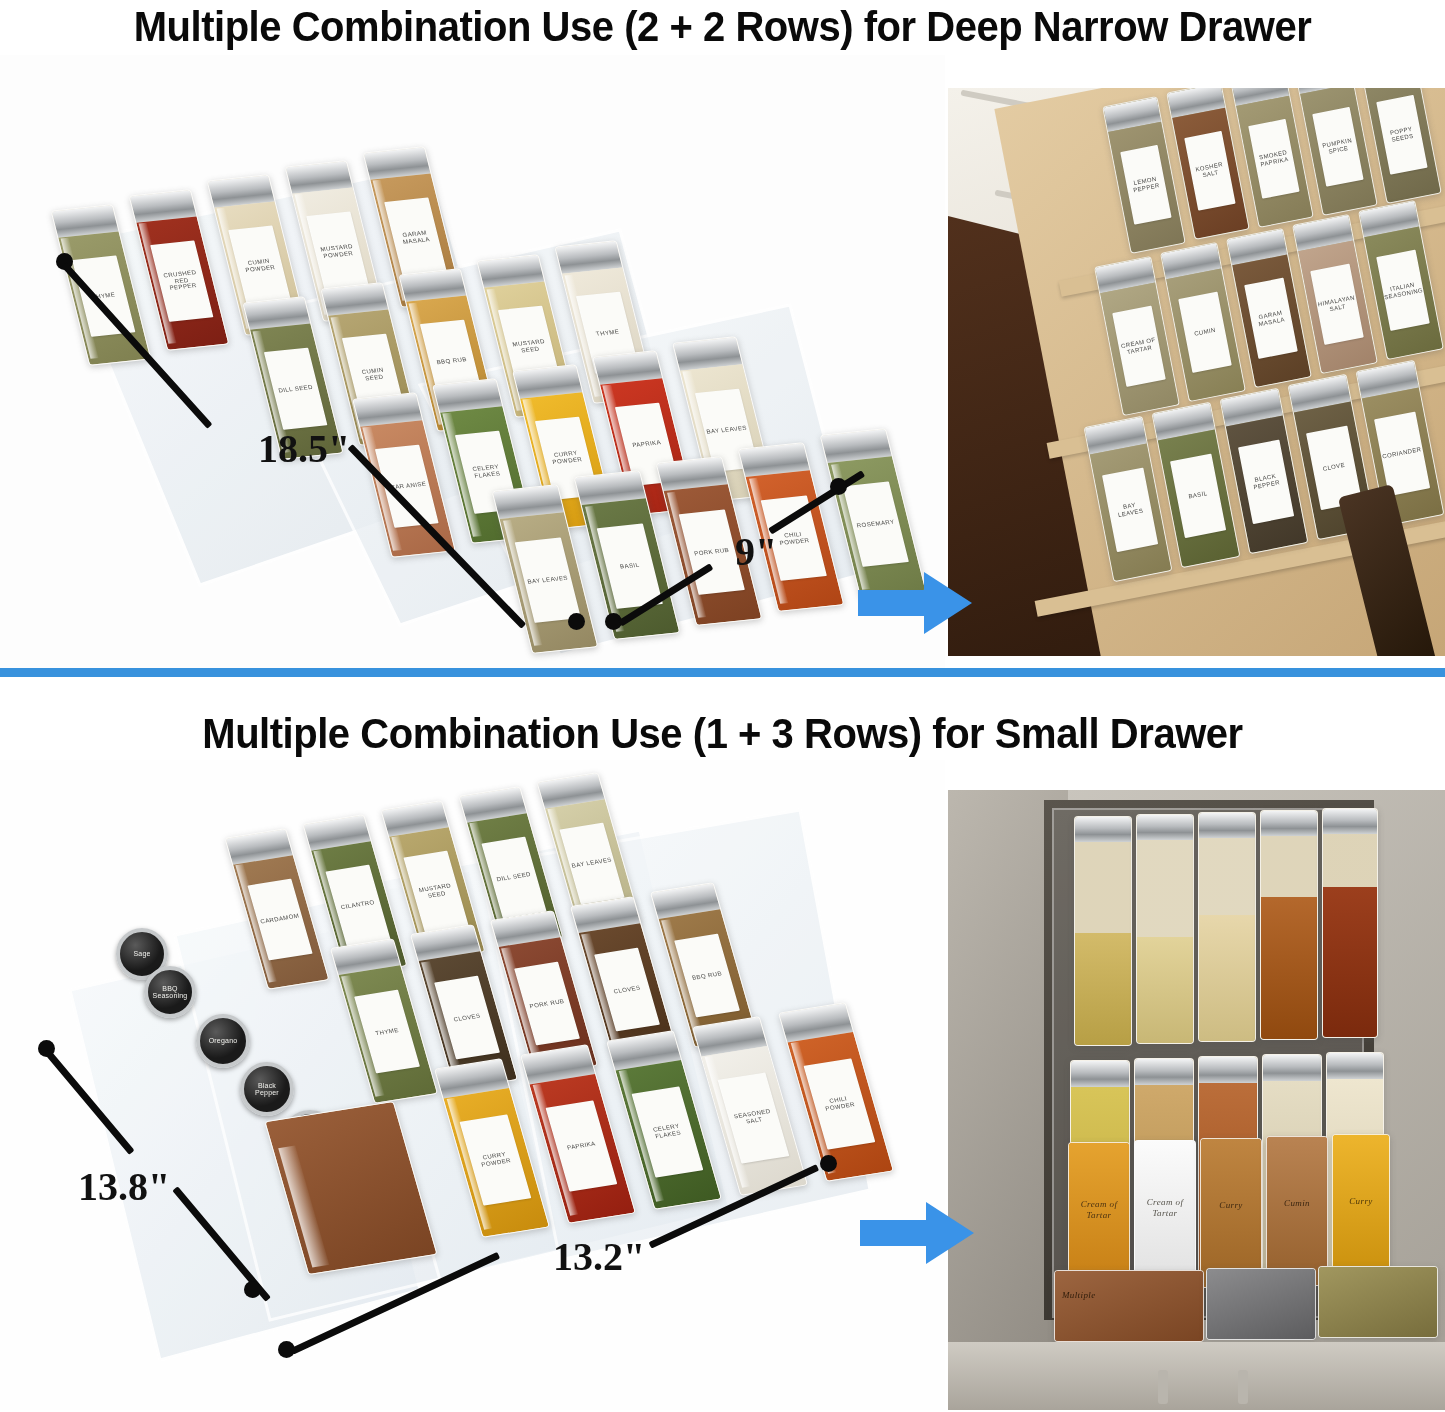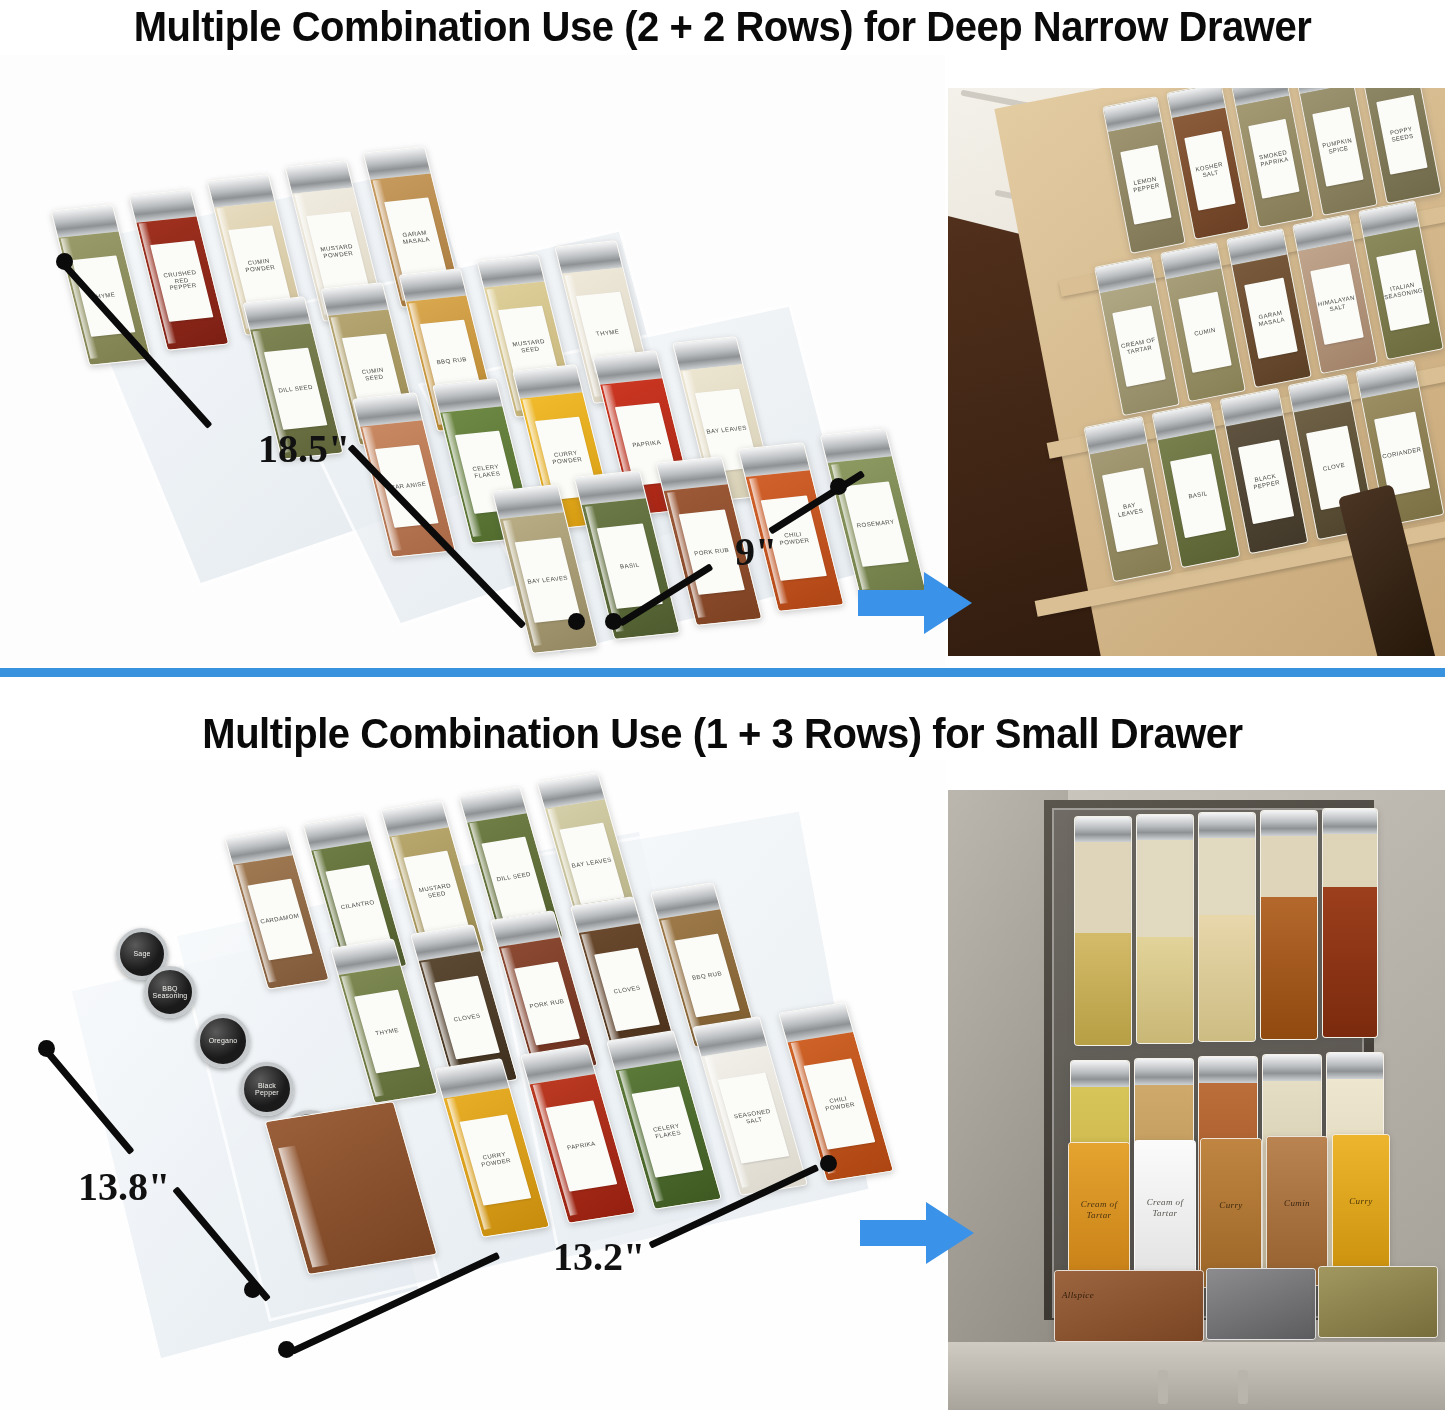--- a/index.html
+++ b/index.html
@@ -572,21 +572,21 @@
       <div class="body" style="top:0;height:100%;background:linear-gradient(180deg,#b98352,#95602d);"></div>
       <div class="lbl" style="left:8%;top:34%;width:84%;height:22%;background:transparent;box-shadow:none;color:#3a2510;font-family:'Liberation Serif',serif;font-style:italic;font-size:9px;">Cumin</div>
     </div>
     <div class="jar" style="left:384px;top:344px;width:58px;height:150px;background:#dca523;">
       <div class="body" style="top:0;height:100%;background:linear-gradient(180deg,#edb52d,#c98f0c);"></div>
       <div class="lbl" style="left:8%;top:34%;width:84%;height:22%;background:transparent;box-shadow:none;color:#4a3408;font-family:'Liberation Serif',serif;font-style:italic;font-size:9px;">Curry</div>
     </div>
 
     <div class="jar" style="left:106px;top:480px;width:150px;height:72px;background:#8a5a38;">
       <div class="body" style="top:0;height:100%;background:linear-gradient(160deg,#9c6540,#7a4523);"></div>
-      <div class="lbl" style="left:4%;top:20%;width:40%;height:30%;background:transparent;box-shadow:none;color:#2f1c0a;font-family:'Liberation Serif',serif;font-style:italic;font-size:9px;justify-content:flex-start;">Allspice</div>
+      <div class="lbl" style="left:4%;top:20%;width:40%;height:30%;background:transparent;box-shadow:none;color:#2f1c0a;font-family:'Liberation Serif',serif;font-style:italic;font-size:9px;justify-content:flex-start;">Multiple</div>
     </div>
     <div class="jar" style="left:258px;top:478px;width:110px;height:72px;background:#6f6f70;">
       <div class="body" style="top:0;height:100%;background:linear-gradient(160deg,#8c8c8e,#5c5c5e);"></div>
     </div>
     <div class="jar" style="left:370px;top:476px;width:120px;height:72px;background:#8b8054;">
       <div class="body" style="top:0;height:100%;background:linear-gradient(160deg,#a1975f,#776d3c);"></div>
     </div>
 
     <div style="position:absolute;left:0;top:552px;width:497px;height:68px;background:linear-gradient(180deg,#cfcbc3,#a9a49b);"></div>
     <div style="position:absolute;left:210px;top:580px;width:10px;height:34px;background:#b9b5ad;border-radius:3px;"></div>

